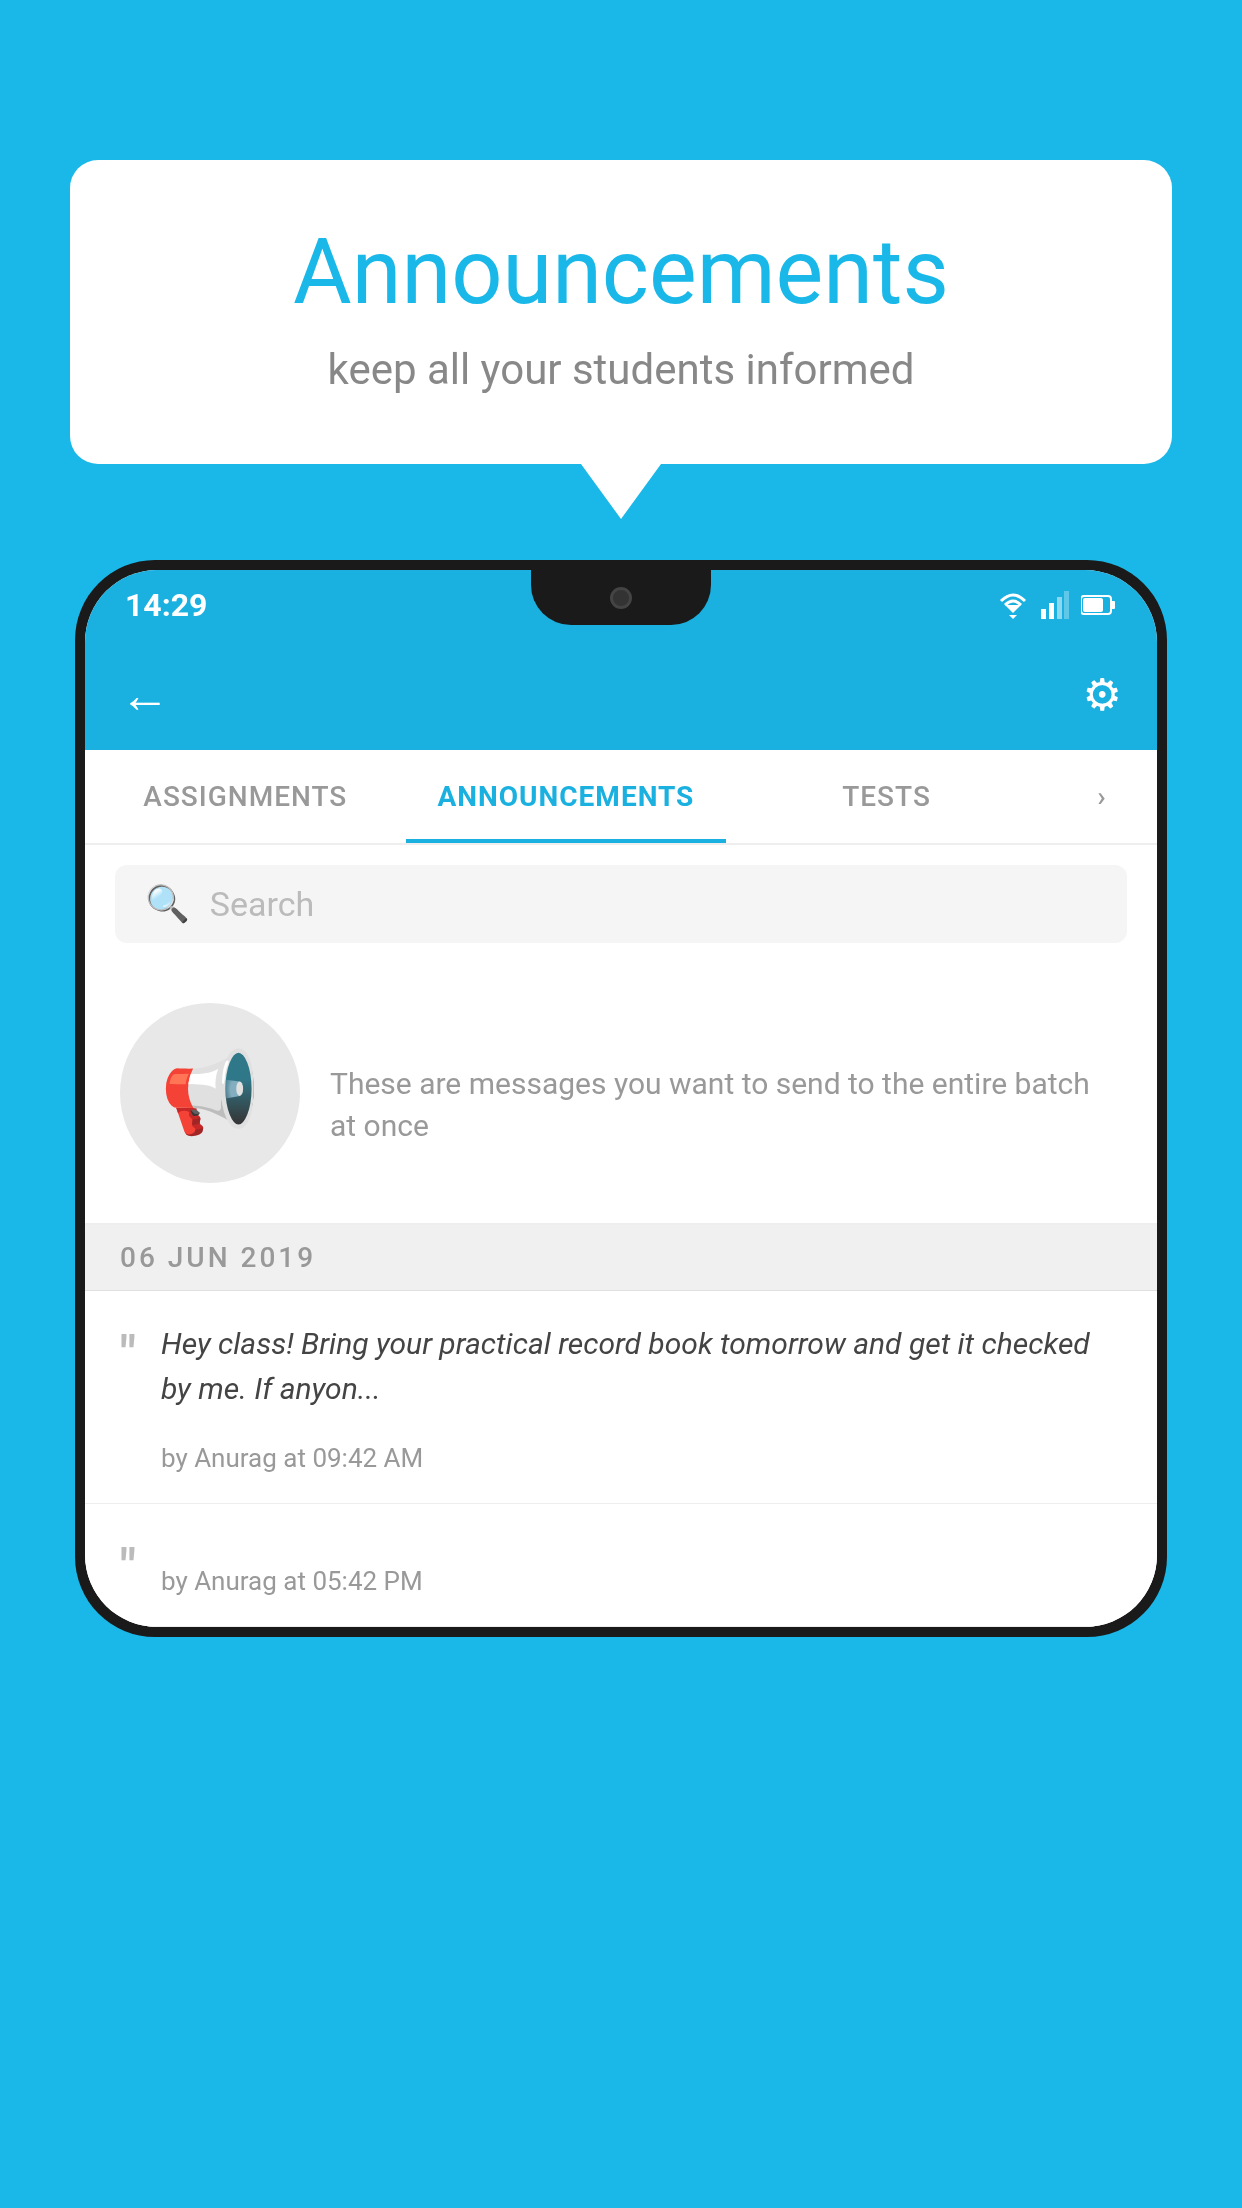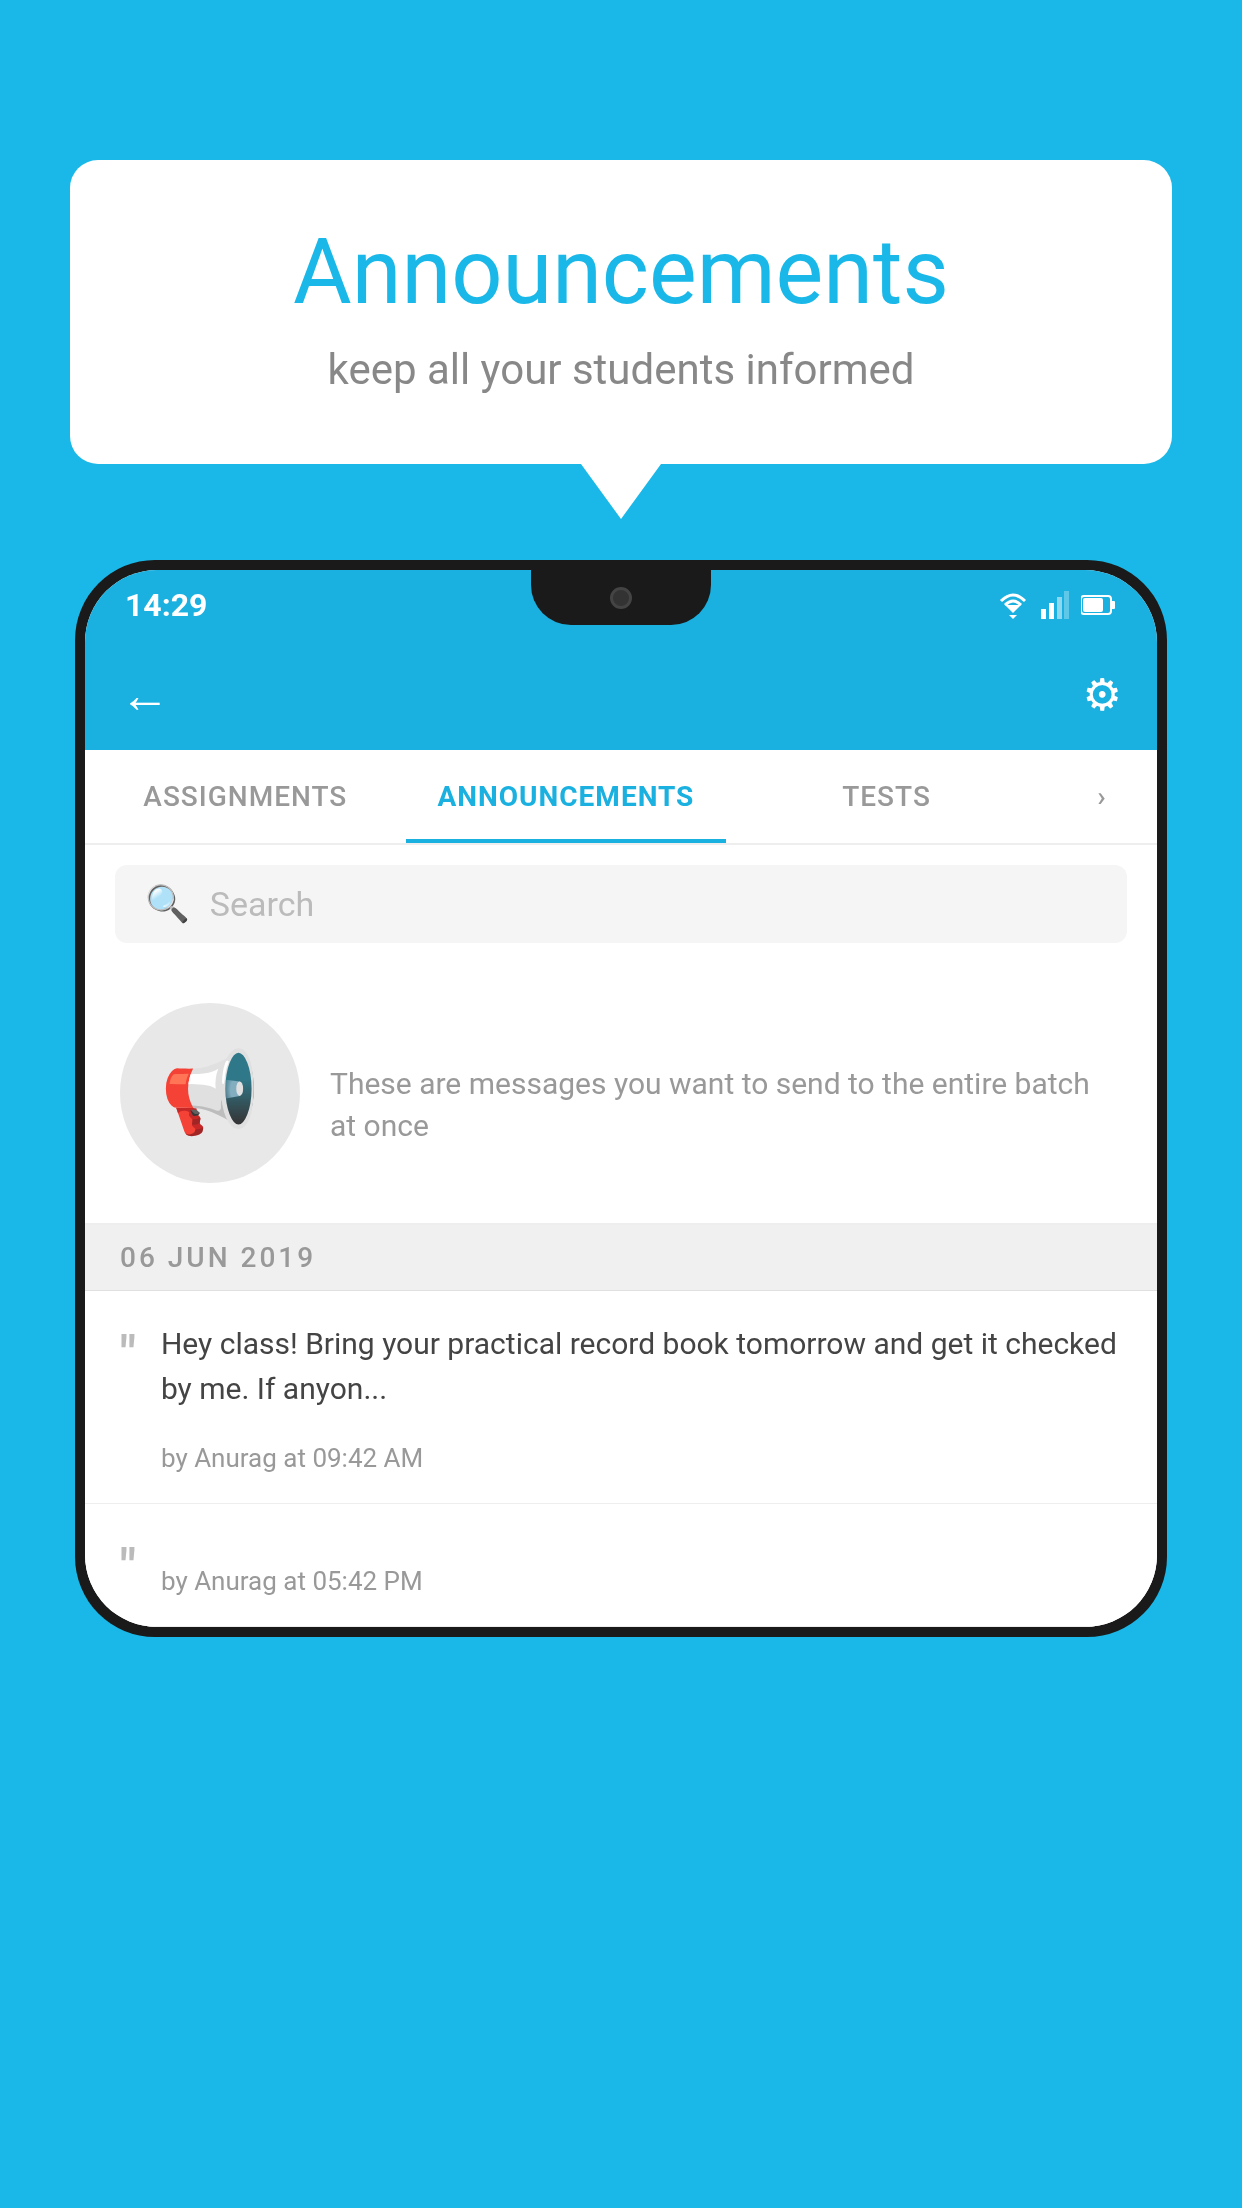--- a/index.html
+++ b/index.html
@@ -306,20 +306,21 @@
       flex-shrink: 0;
     }
 
     .announcement-content {
       flex: 1;
     }
 
     .announcement-text {
       color: #444;
       font-size: 30px;
+      font-style: italic;
       line-height: 1.5;
       margin-bottom: 12px;
     }
 
     .announcement-meta {
       color: #999;
       font-size: 26px;
       margin-top: 32px;
     }
   </style>

